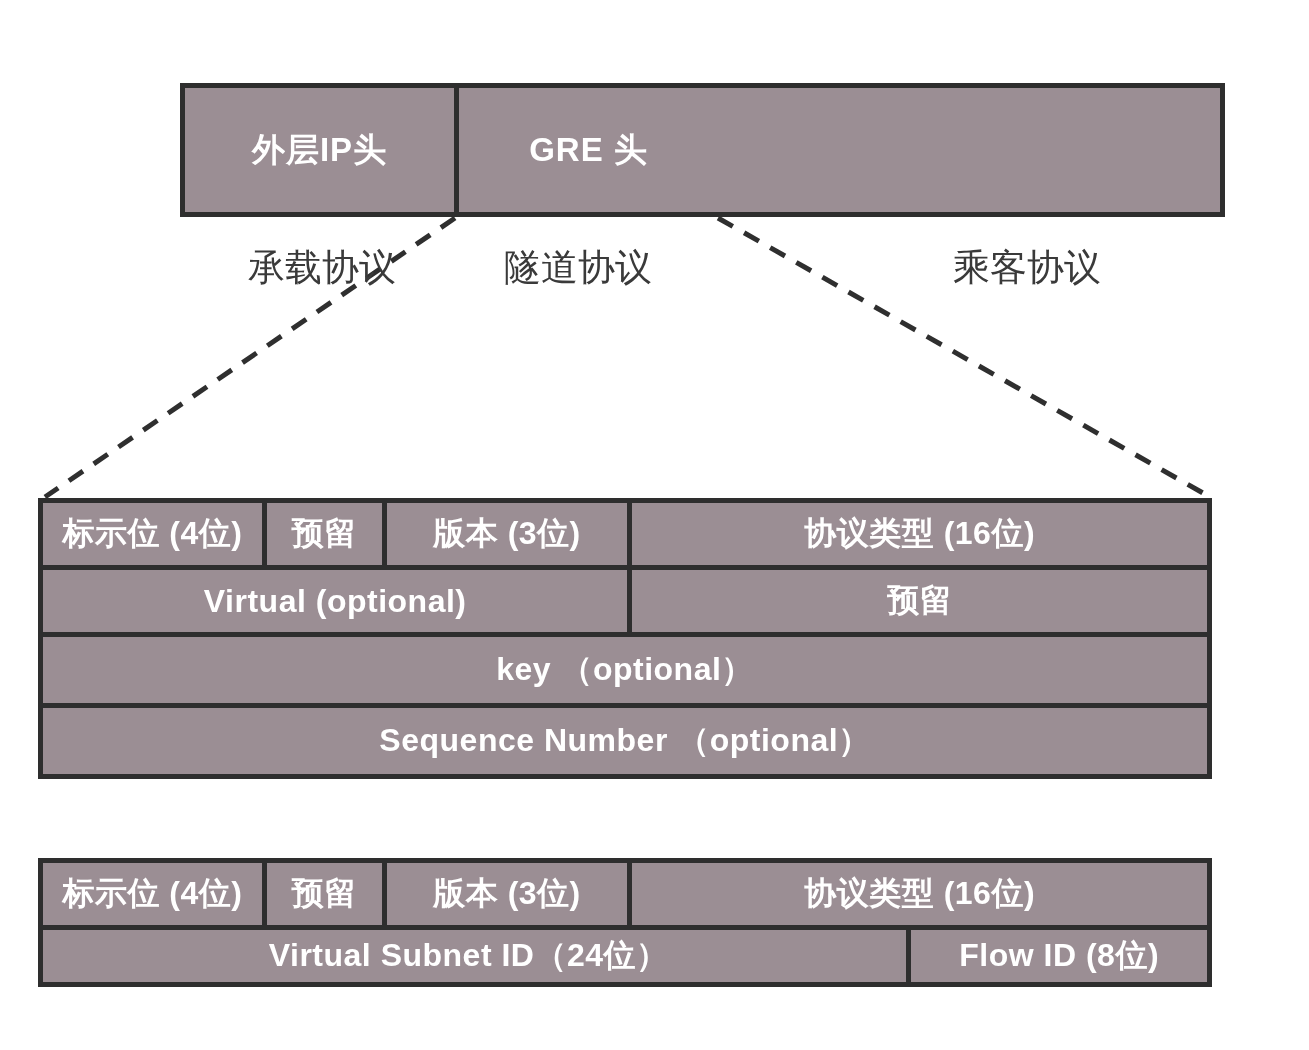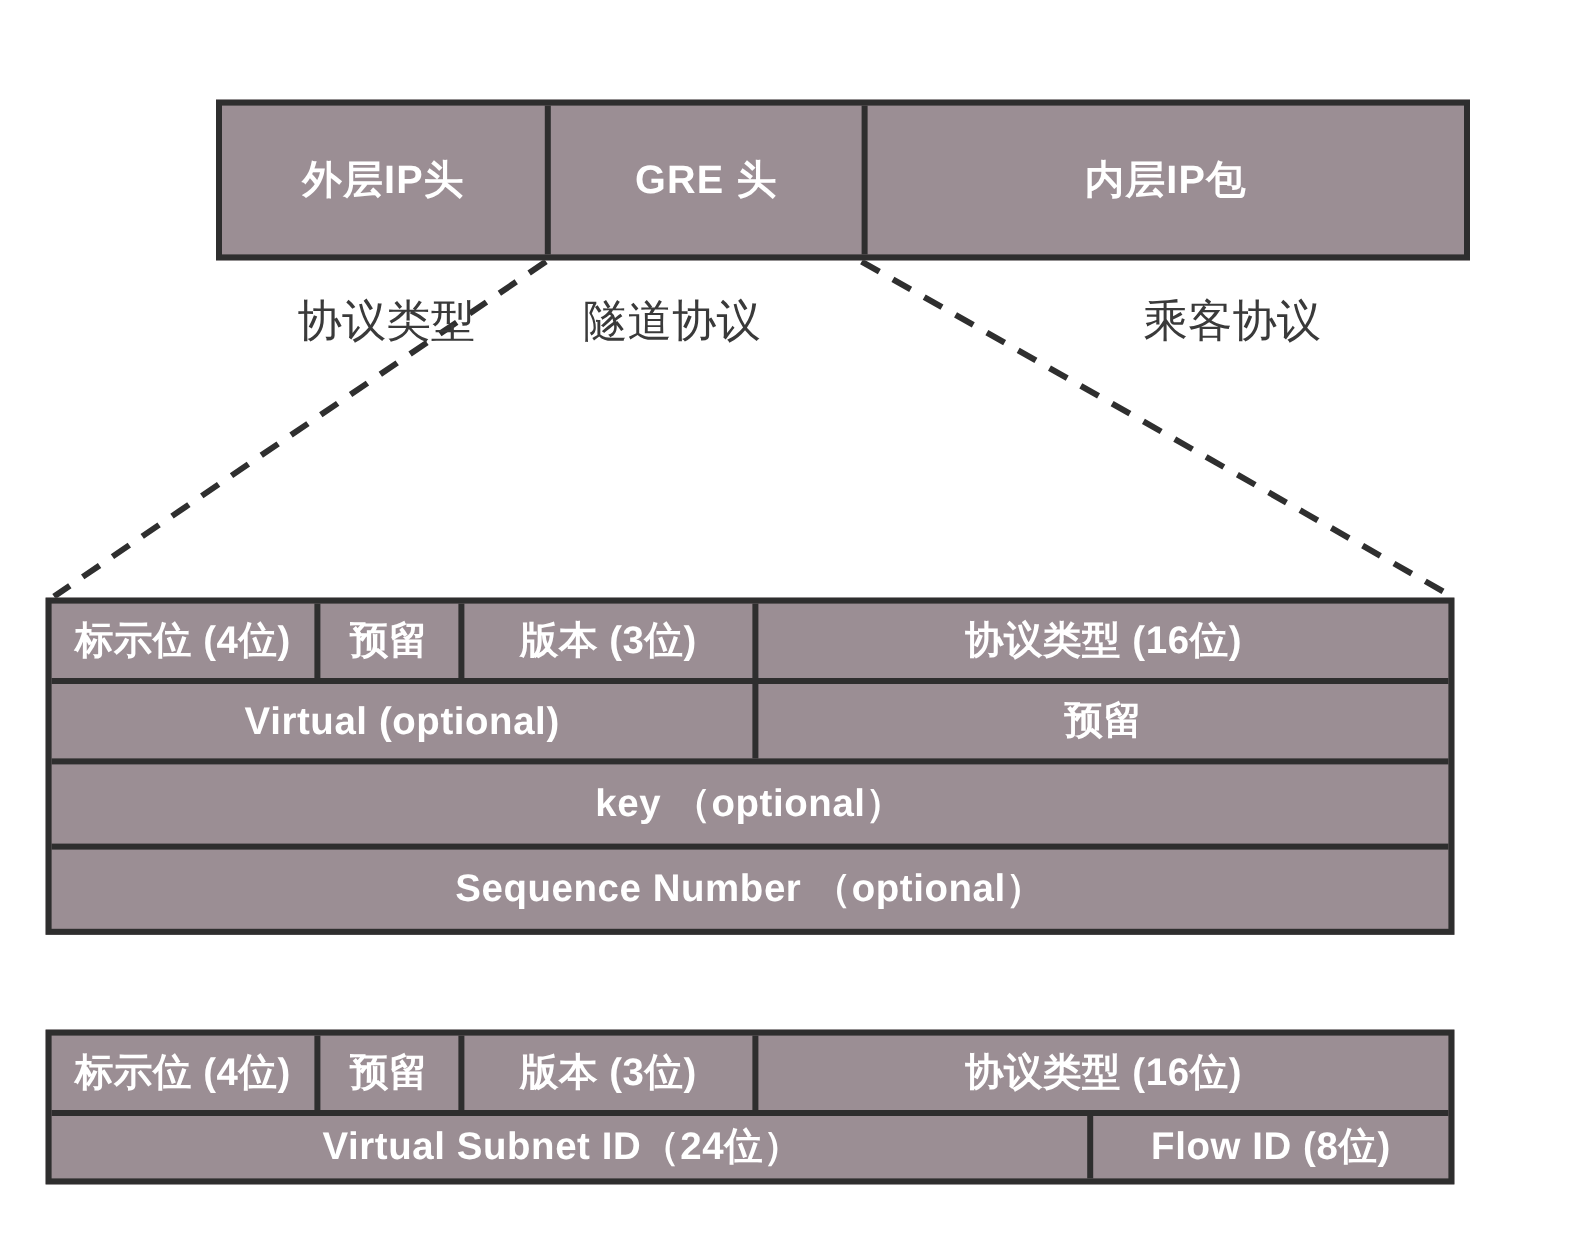--- a/index.html
+++ b/index.html
@@ -47,21 +47,21 @@
   
   .proto-label {
     position: absolute;
     top: 243px;
     transform: translateX(-50%);
     font-size: 37px;
     color: #3a3a3a;
     white-space: nowrap;
   }
   .proto-label.p1 { left: 322px; }
-  .proto-label.p2 { left: 560px; }
+  .proto-label.p2 { left: 578px; }
   .proto-label.p3 { left: 983px; margin-left: 44px; }
 
   
   .connector-svg {
     position: absolute;
     left: 0; top: 0;
     width: 1309px;
     height: 1050px;
     pointer-events: none;
   }
@@ -127,26 +127,23 @@
     <line class="dash-line" x1="718" y1="218" x2="1210" y2="497"></line>
   </svg>
 
   <div class="encap-row">
     <div class="encap-box b1">
       <span>外层IP头</span>
     </div>
     <div class="encap-box b2">
       <span>GRE 头</span>
     </div>
-    <div class="encap-box b3">
-      <span>内层IP包</span>
-    </div>
   </div>
 
-  <div class="proto-label p1">协议类型</div>
+  <div class="proto-label p1">承载协议</div>
   <div class="proto-label p2">隧道协议</div>
   <div class="proto-label p3">乘客协议</div>
 
   <div class="pkt-table gre">
     <div class="pkt-row">
       <div class="pkt-cell h62 w-flags">标示位 (4位)</div>
       <div class="pkt-cell h62 w-reserved">预留</div>
       <div class="pkt-cell h62 w-version">版本 (3位)</div>
       <div class="pkt-cell h62 w-proto">协议类型 (16位)</div>
     </div>

